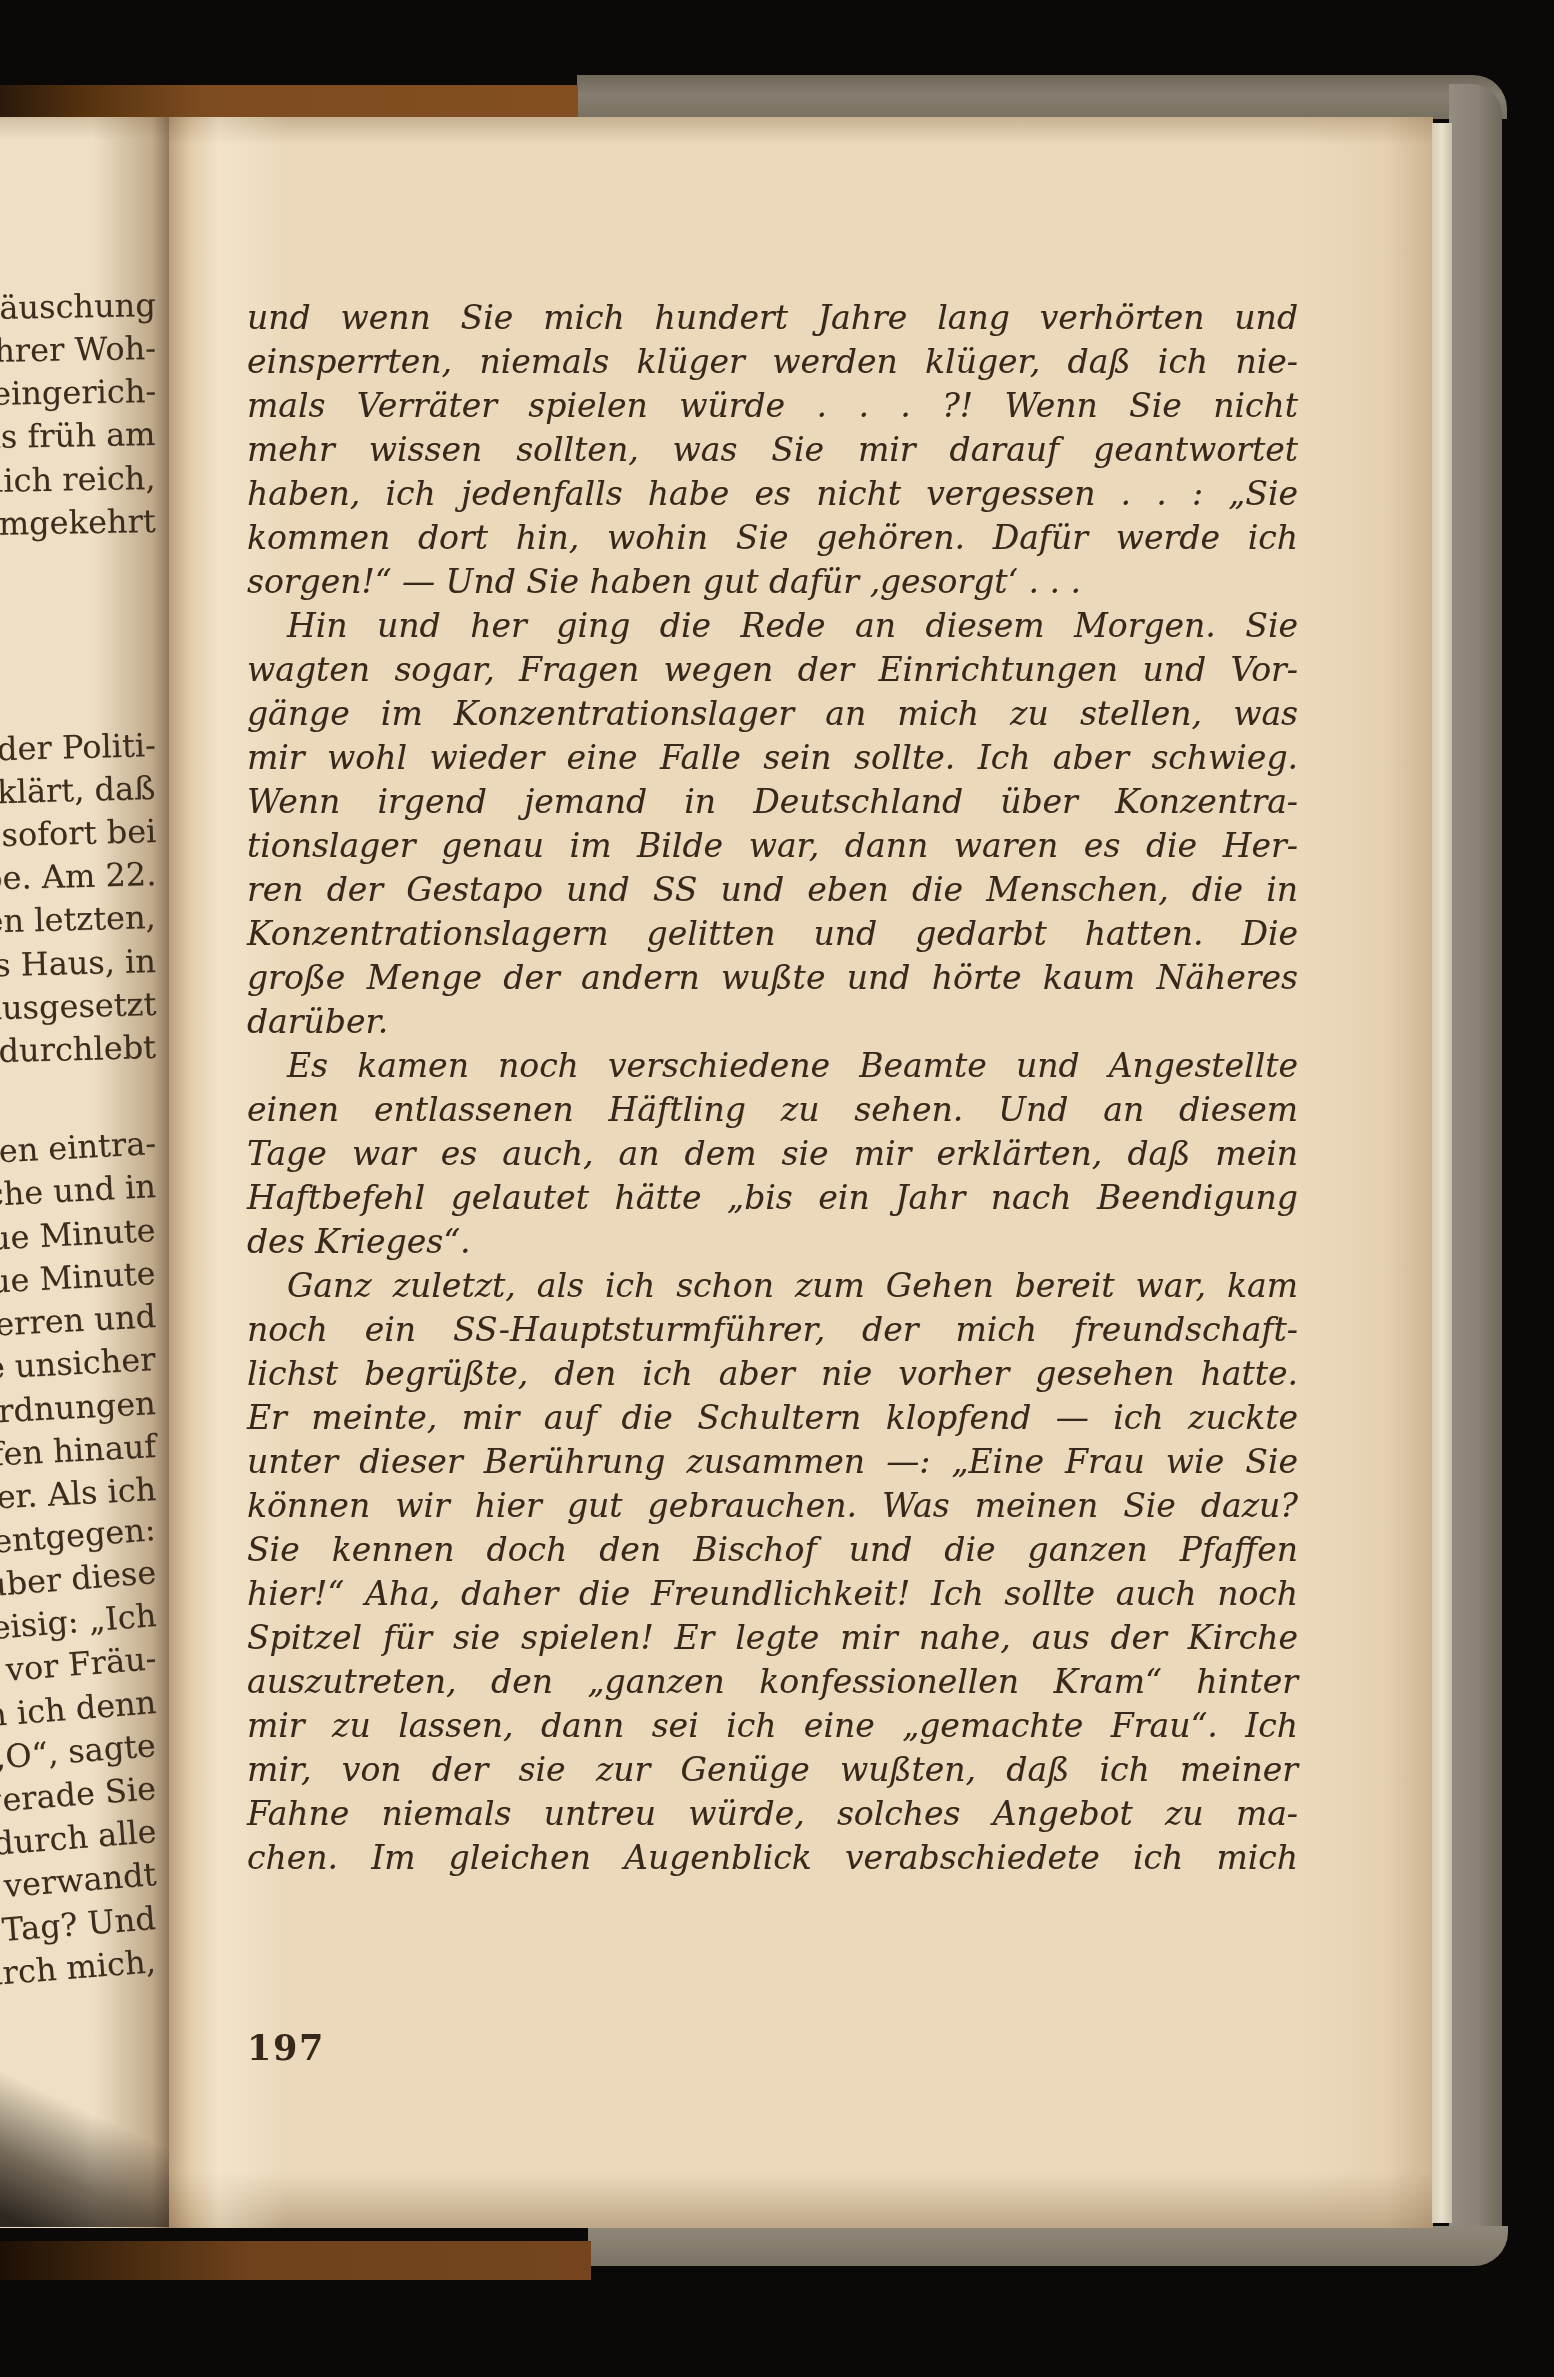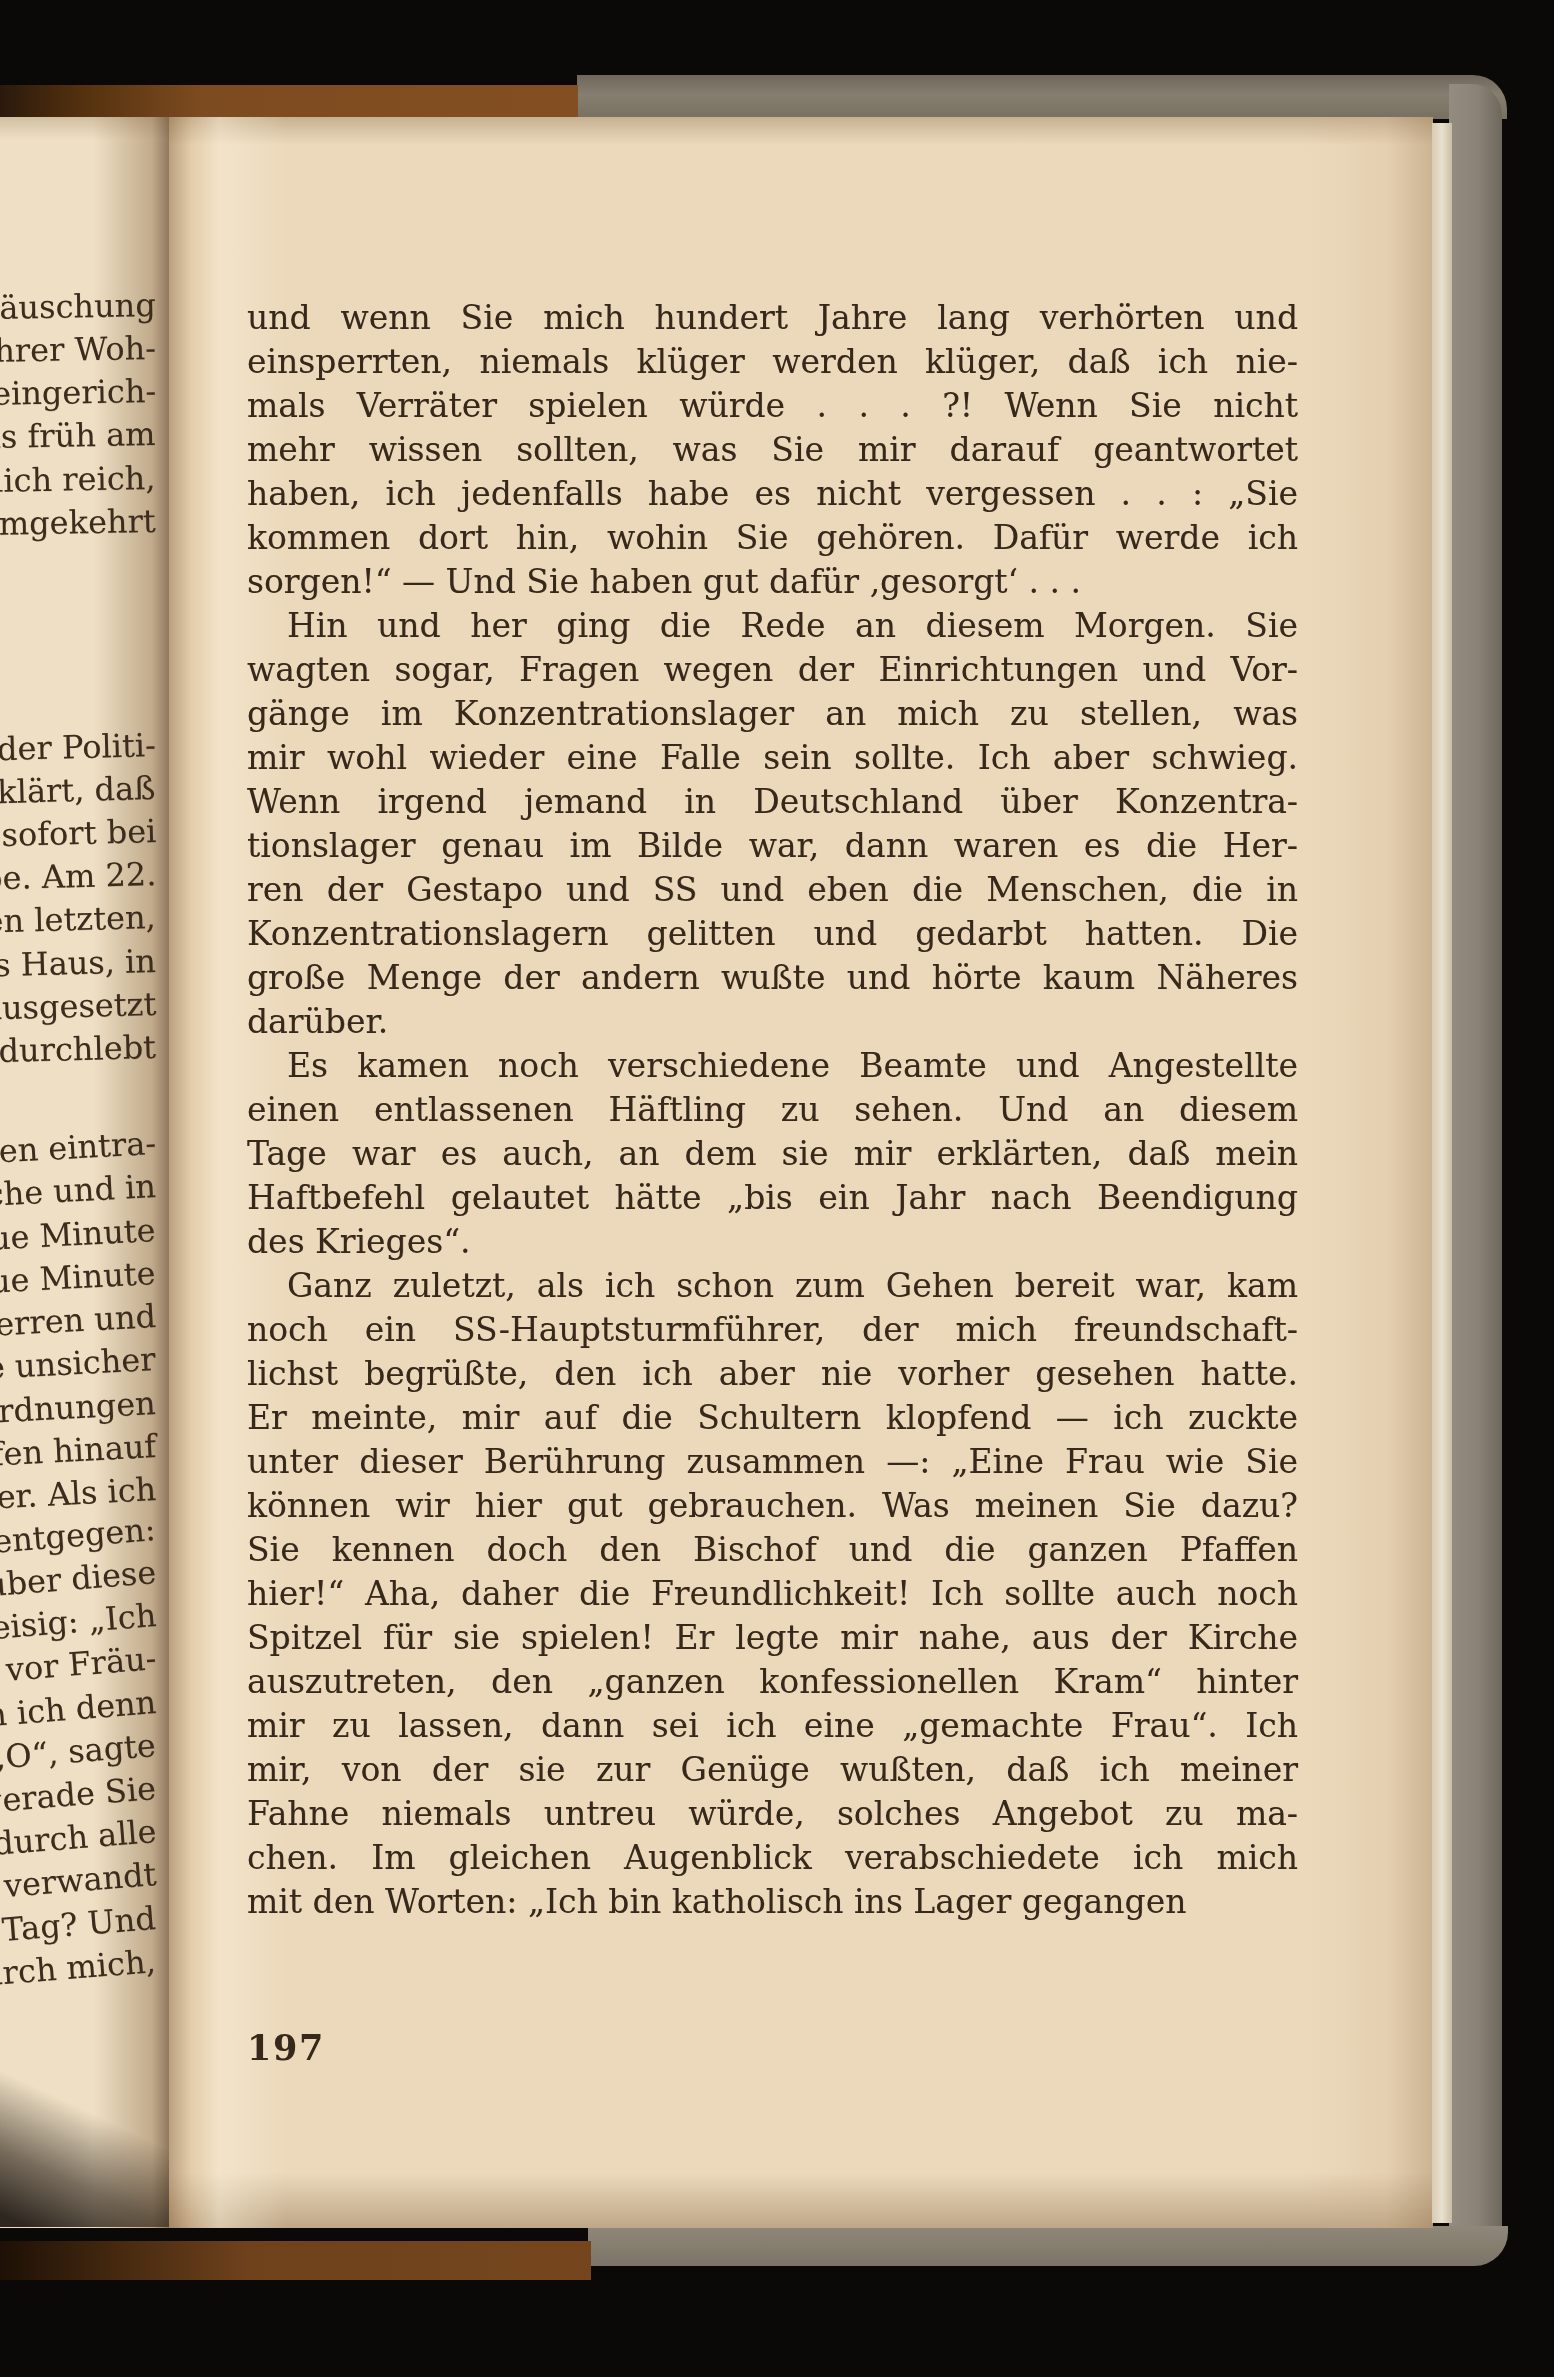--- a/index.html
+++ b/index.html
@@ -59,20 +59,21 @@
   .fore-edge{
     position:absolute;left:1432px;top:123px;width:20px;height:2100px;
     background:linear-gradient(90deg,#d7cbb2 0,var(--fore_edge,#e9e1ce) 50%,#c9bda5 100%);
   }
 
   
   .main-text{
     position:absolute;left:247px;top:296px;width:1051px;
     font-size:33px;line-height:44px;color:var(--ink,#36281a);
     text-shadow:0.3px 0.4px 0 rgba(70,48,26,.28);
+    font-style:italic;
   }
   .line{text-align:justify;text-align-last:justify;height:44px;}
   .line.indent{text-indent:40px;}
   .line.last{text-align-last:left;}
 
   .page-num{
     position:absolute;left:247px;top:2027px;width:1051px;
     text-align:left;font-size:35px;font-weight:bold;letter-spacing:1.6px;
     color:var(--ink,#36281a);
   }
@@ -167,19 +168,18 @@
       <div class="line">unter dieser Berührung zusammen —: „Eine Frau wie Sie</div>
       <div class="line">können wir hier gut gebrauchen.  Was meinen Sie dazu?</div>
       <div class="line">Sie kennen doch den Bischof und die ganzen Pfaffen</div>
       <div class="line">hier!“ Aha, daher die Freundlichkeit! Ich sollte auch noch</div>
       <div class="line">Spitzel für sie spielen! Er legte mir nahe, aus der Kirche</div>
       <div class="line">auszutreten, den „ganzen konfessionellen Kram“ hinter</div>
       <div class="line">mir zu lassen, dann sei ich eine „gemachte Frau“.  Ich</div>
       <div class="line">mir, von der sie zur Genüge wußten, daß ich meiner</div>
       <div class="line">Fahne niemals untreu würde, solches Angebot zu ma-</div>
       <div class="line">chen.  Im gleichen Augenblick verabschiedete ich mich</div>
-      <div class="line last">mit den Worten: „Ich bin katholisch ins Lager gegangen</div>
     </div>
 
   <div class="page-num">197</div>
 
 </div>
 
 
 </body></html>

